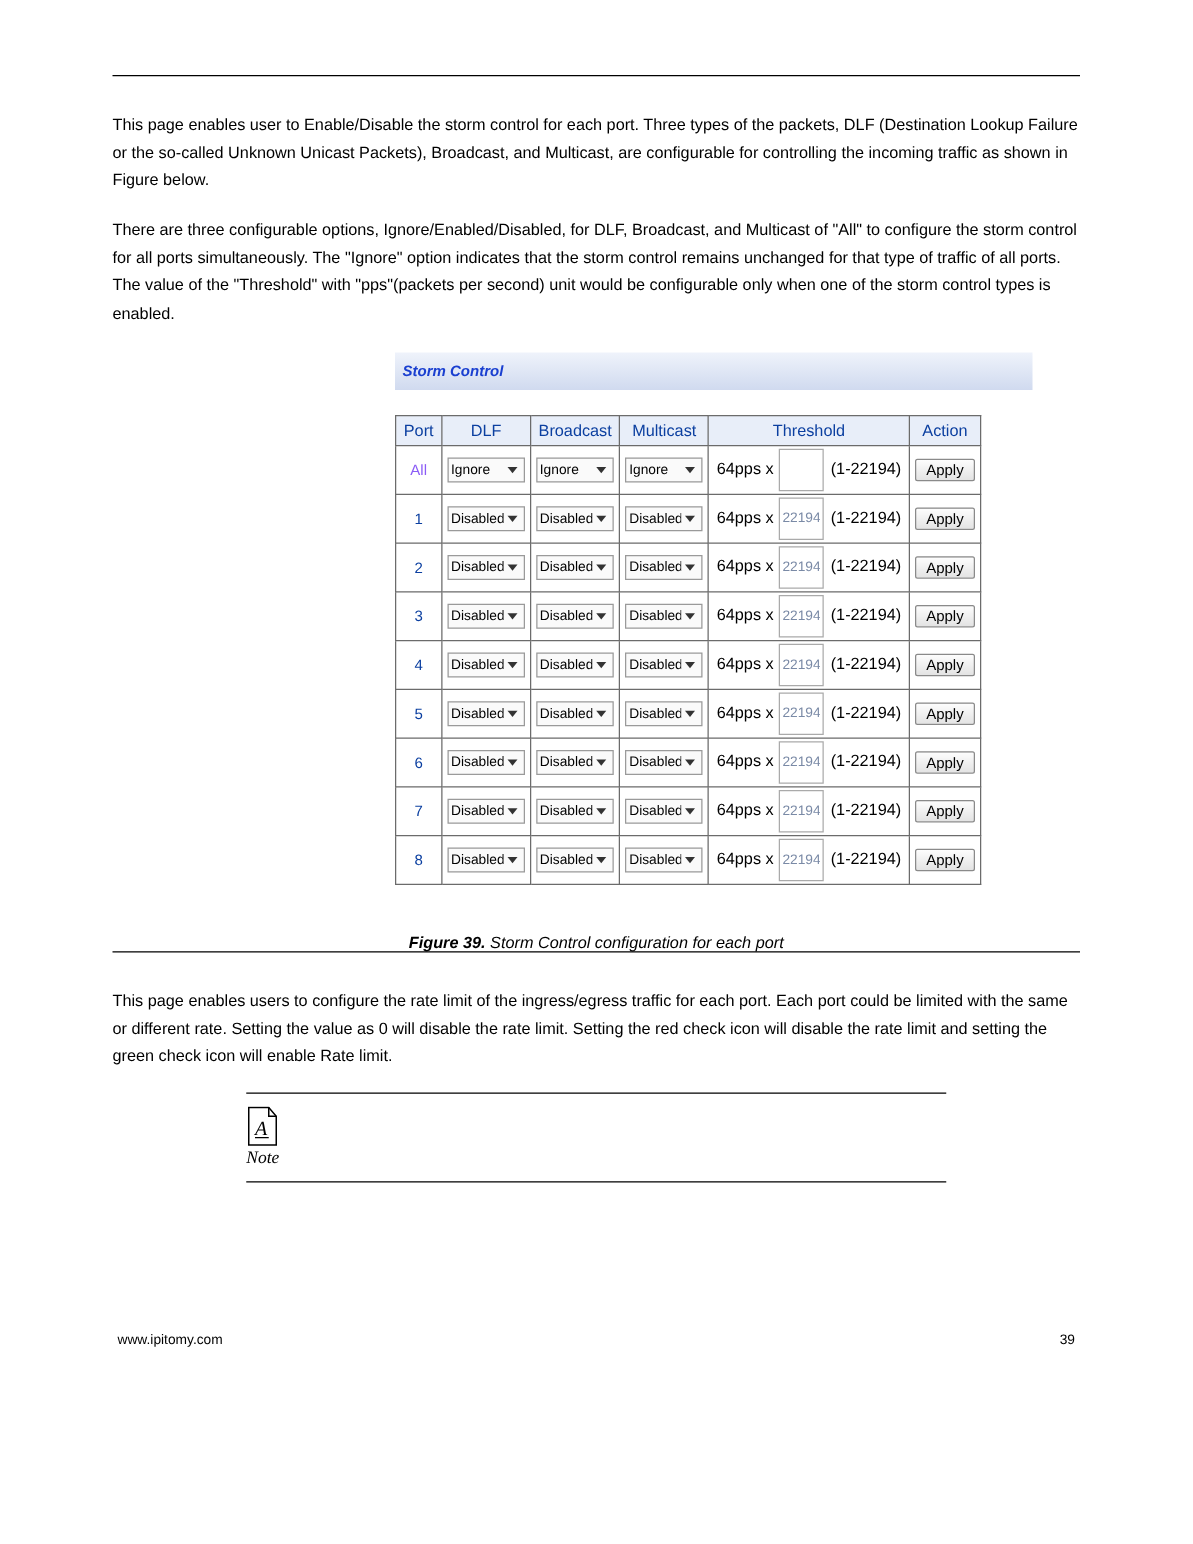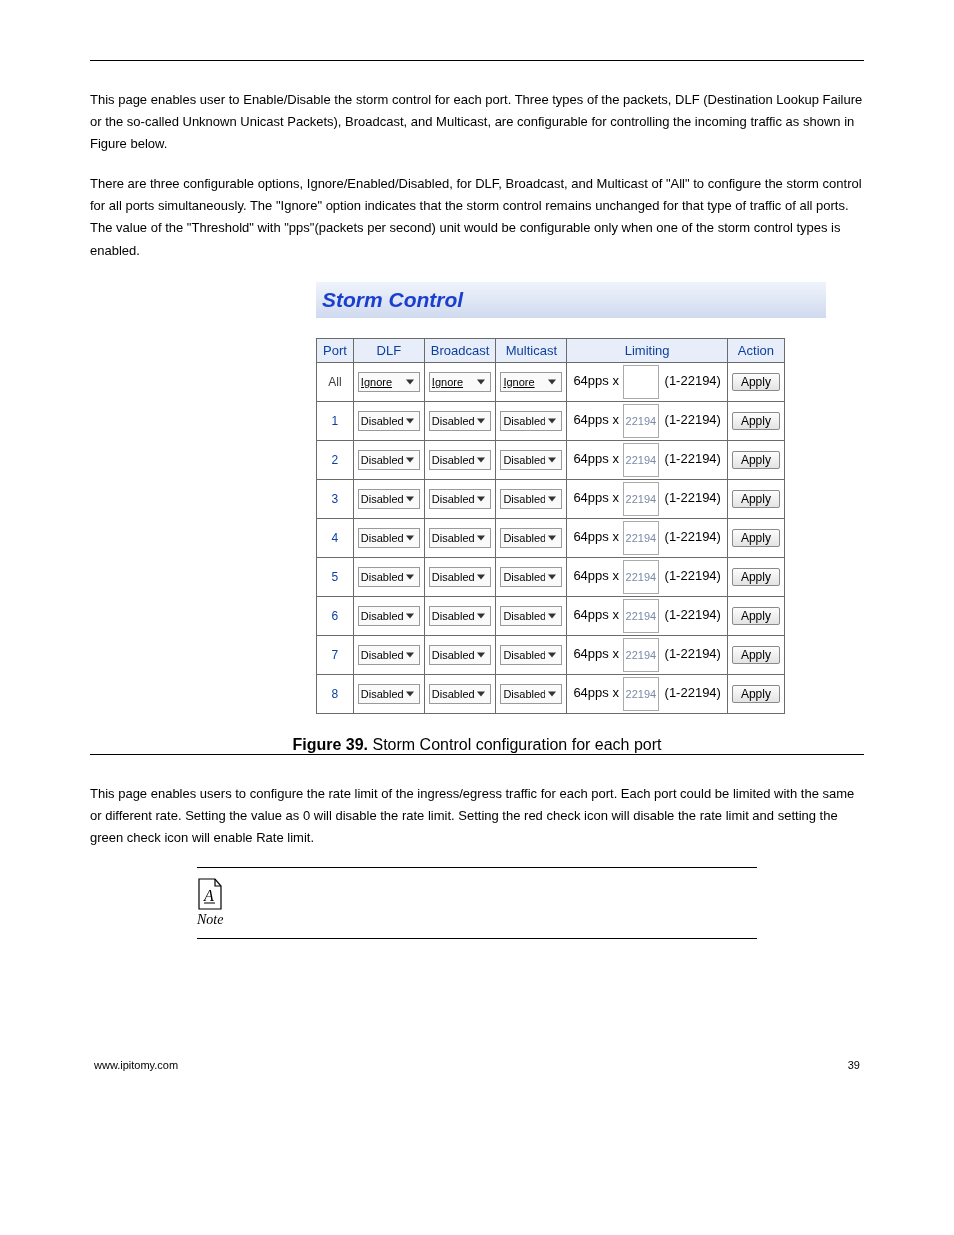--- a/index.html
+++ b/index.html
@@ -5,42 +5,42 @@
   * { box-sizing: border-box; margin: 0; padding: 0; }
   html, body { width: 954px; font-family: Arial, Helvetica, sans-serif; background: #fff; color: #000; }
   .page { width: 954px; padding: 60px 90px 40px 90px; }
 
   .section-num { font-size: 16px; font-weight: bold; margin-bottom: 12px; }
   .section-rule { border: none; border-top: 1px solid #000; margin-bottom: 28px; }
 
   .body-text { font-size: 13px; line-height: 1.7; margin-bottom: 18px; }
 
   .panel-title-bar { background: linear-gradient(#eff3fb, #d0daef); padding: 6px 6px 6px 0; margin-top: 20px; }
-  .panel-title { color: #1a3fd0; font-weight: bold; font-style: italic; font-size: 21px; padding-left: 6px; }
+  .panel-title { color: #1a3fd0; font-weight: bold; font-style: italic; font-size: 12px; padding-left: 6px; }
 
   table.storm { border-collapse: collapse; margin-top: 20px; }
   table.storm th, table.storm td { border: 1px solid #6b6b6b; }
   table.storm th { background: #e8eef9; color: #0b3fa0; font-weight: normal; font-size: 13px; padding: 4px 6px; white-space: nowrap; }
   table.storm td { background: #fff; font-size: 12px; padding: 2px 4px; vertical-align: middle; white-space: nowrap; }
   .port-cell { color: #0b3fa0; text-align: center; font-size: 14px; padding: 2px 8px !important; }
-  .port-cell.all { color: #404040; }
+  .port-cell.all { color: #8b5cf6; }
 
   .sel { font-size: 11px; height: 20px; border: 1px solid #9a9a9a; background: #fafafa; padding: 1px 2px; appearance: none; -webkit-appearance: none; -moz-appearance: none; background-image: none; position: relative; }
   .sel-wrap { position: relative; display: inline-block; }
   .sel-wrap::after { content: ""; position: absolute; right: 6px; top: 50%; transform: translateY(-50%); border-left: 4px solid transparent; border-right: 4px solid transparent; border-top: 5px solid #333; pointer-events: none; }
-  .sel.wide { width: 62px; padding-right: 16px; text-decoration: underline; }
+  .sel.wide { width: 62px; padding-right: 16px; }
   .sel.nar  { width: 62px; padding-right: 16px; }
 
   .thresh-label { font-size: 13px; }
   .thresh-input { width: 36px; height: 18px; border: 1px solid #aaa; font-size: 11px; color: #7a8aa6; padding: 16px 2px; vertical-align: middle; }
   .thresh-range { font-size: 13px; padding-left: 6px; }
 
   .btn { font-size: 12px; padding: 1px 8px; border: 1px solid #8a8a8a; background: linear-gradient(#fdfdfd,#e3e3e3); border-radius: 2px; cursor: pointer; }
 
-  .figure-caption { text-align: center; margin-top: 22px; font-size: 16px; }
+  .figure-caption { text-align: center; margin-top: 38px; font-size: 13px; font-style: italic; }
   .figure-caption b { font-weight: bold; }
 
   .sub-head { font-size: 16px; font-weight: bold; margin-top: 32px; margin-bottom: 6px; }
 
   .note { margin: 14px auto 0 auto; border-top: 1px solid #000; border-bottom: 1px solid #000; padding: 10px 0 10px 0; width: 560px; }
   .note-inner { display: flex; align-items: center; gap: 14px; }
   .note-icon-wrap { text-align: center; }
   .note-icon { width: 26px; height: 32px; position: relative; margin: 0 auto; }
   .note-icon svg { width: 26px; height: 32px; display:block; }
   .note-label { font-family: "Times New Roman", serif; font-style: italic; font-size: 14px; margin-top: 2px; }
@@ -62,21 +62,21 @@
       <span class="panel-title">Storm Control</span>
     </div>
 
     <table class="storm">
       <thead>
         <tr>
           <th>Port</th>
           <th>DLF</th>
           <th>Broadcast</th>
           <th>Multicast</th>
-          <th>Limiting</th>
+          <th>Threshold</th>
           <th>Action</th>
         </tr>
       </thead>
       <tbody id="storm-body">
           <tr>
             <td class="port-cell all">All</td>
             <td><span class="sel-wrap"><select class="sel wide"><option>Ignore</option></select></span></td>
             <td><span class="sel-wrap"><select class="sel wide"><option>Ignore</option></select></span></td>
             <td><span class="sel-wrap"><select class="sel wide"><option>Ignore</option></select></span></td>
             <td style="padding:2px 6px;"><span class="thresh-label">64pps x </span><input class="thresh-input" value="" style=""><span class="thresh-range">(1-22194)</span></td>

